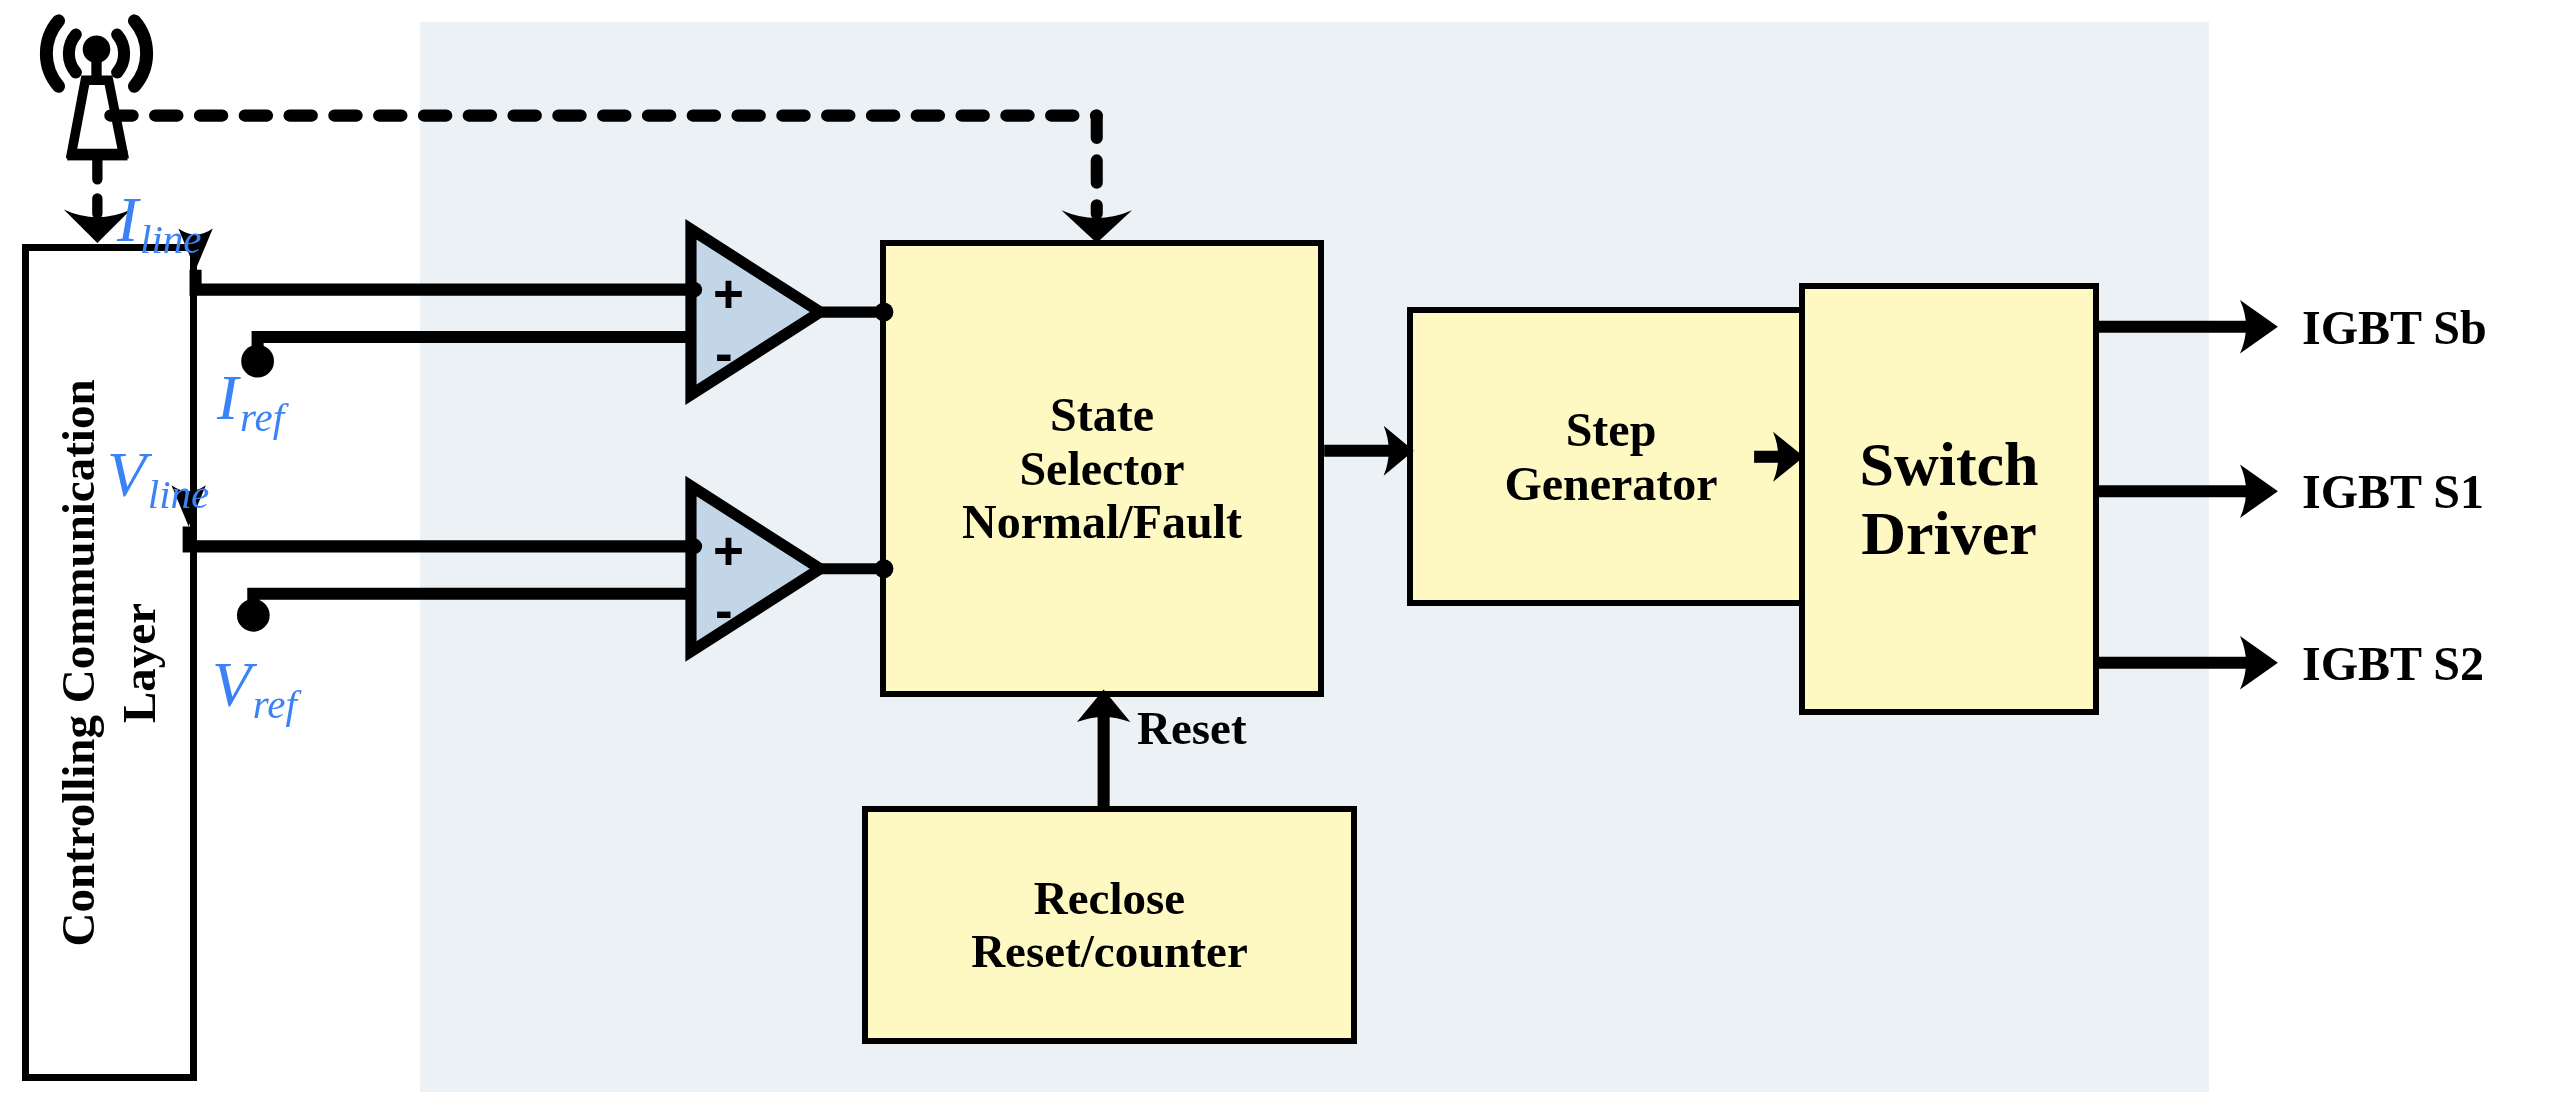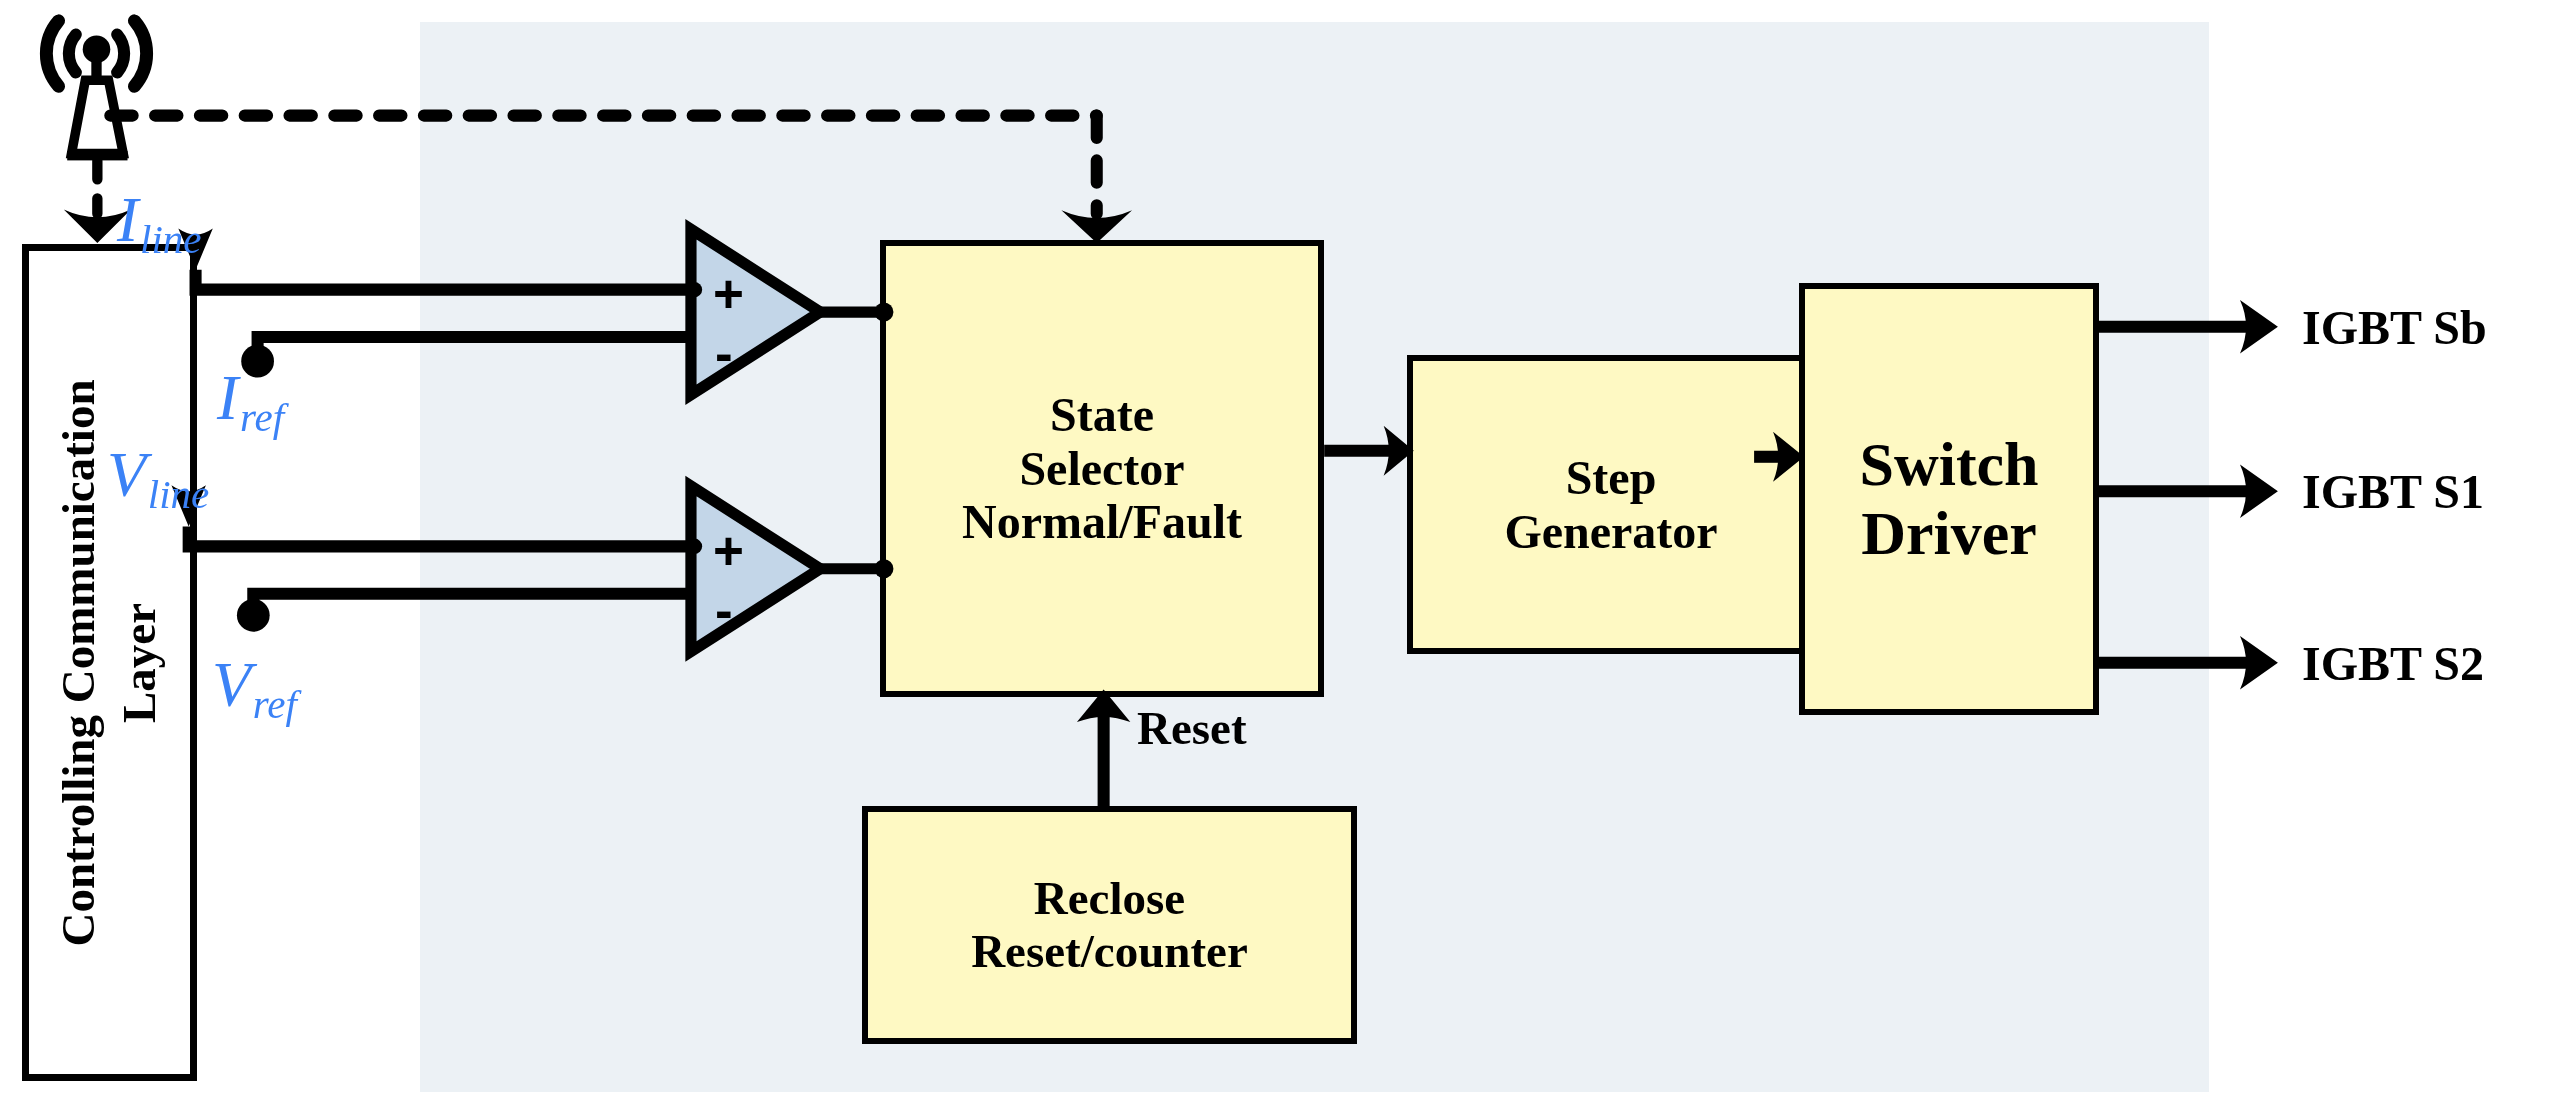--- a/index.html
+++ b/index.html
@@ -105,21 +105,21 @@
       <span class="ln">Layer</span>
     </div>
   </div>
 
   <div class="block" style="left:880px; top:240px; width:444px; height:457px; font-size:48px;">
     <span class="ln">State</span>
     <span class="ln">Selector</span>
     <span class="ln">Normal/Fault</span>
   </div>
 
-  <div class="block" style="left:1407px; top:307px; width:408px; height:299px; font-size:48px;margin-top:48px;">
+  <div class="block" style="left:1407px; top:307px; width:408px; height:299px; font-size:48px;">
     <span class="ln">Step</span>
     <span class="ln">Generator</span>
   </div>
 
   <div class="block" style="left:1799px; top:283px; width:300px; height:432px; font-size:62px;">
     <span class="ln">Switch</span>
     <span class="ln">Driver</span>
   </div>
 
   <div class="block" style="left:862px; top:806px; width:495px; height:238px; font-size:47px;">

